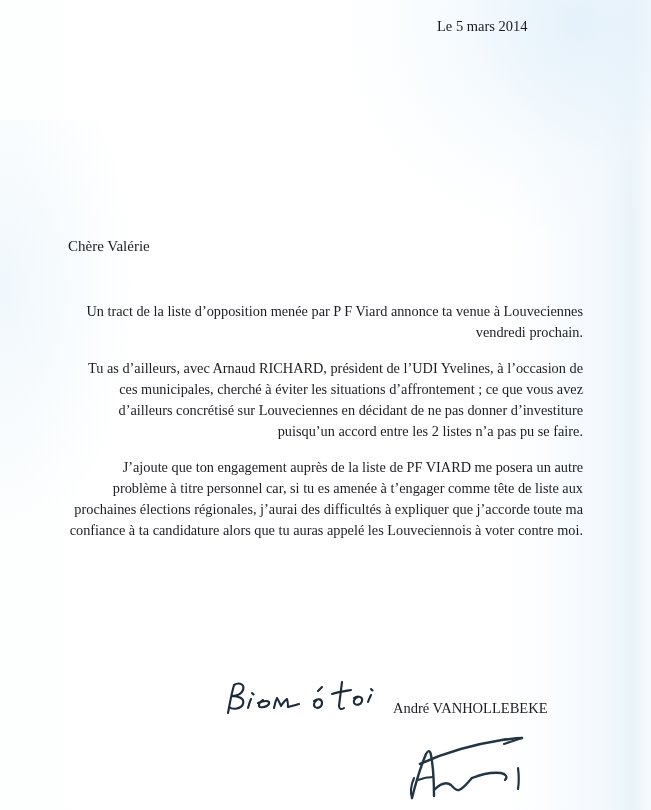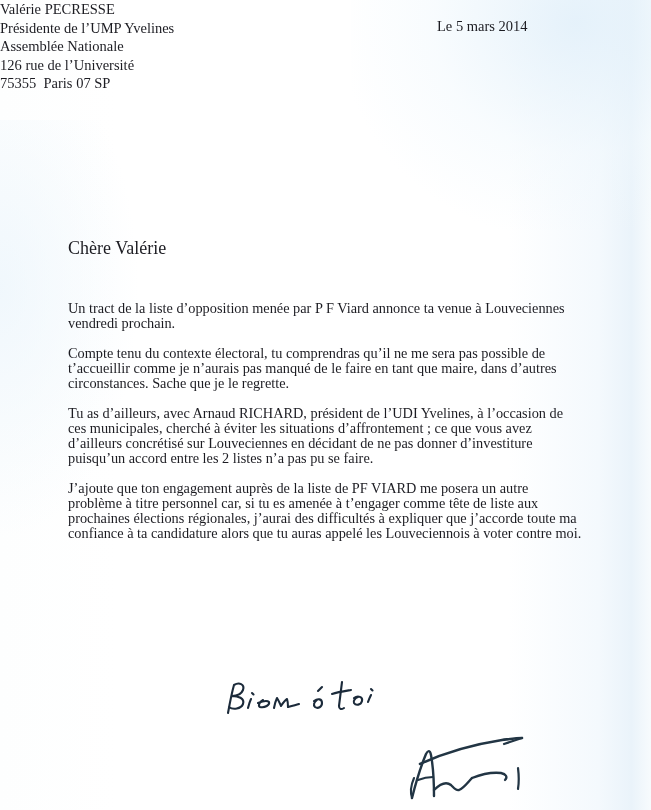--- a/index.html
+++ b/index.html
@@ -70,35 +70,35 @@
     top: 66px;
     font-size: 14.5px;
     line-height: 18.6px;
   }
   #address-block div { white-space: pre; }
 
   
   #salutation {
     left: 68px;
     top: 239px;
-    font-size: 18px;
+    font-size: 15px;
   }
 
   
   #body-copy {
     position: absolute;
     left: 68px;
     top: 301px;
     width: 515px;
     font-size: 14.3px;
   }
   #body-copy p {
     margin: 0 0 15px 0;
-    line-height: 15px;
-    text-align: left;
+    line-height: 21px;
+    text-align: right;
   }
   #body-copy p:last-child { margin-bottom: 12px; }
 
   
   #handwritten-closing {
     position: absolute;
     left: 218px;
     top: 672px;
     width: 170px;
     height: 48px;
@@ -123,33 +123,25 @@
 </head>
 <body>
 
 <div id="page">
 
   <div id="scan-haze"></div>
   <div id="scan-haze-left"></div>
 
   <div class="txt" id="date-line">Le 5 mars 2014</div>
 
-  <div id="address-block">
-    <div>Valérie PECRESSE</div>
-    <div>Présidente de l’UMP Yvelines</div>
-    <div>Assemblée Nationale</div>
-    <div>126 rue de l’Université</div>
-    <div>75355  Paris 07 SP</div>
-  </div>
 
   <div class="txt" id="salutation">Chère Valérie</div>
 
   <div id="body-copy">
     <p>Un tract de la liste d’opposition menée par P F Viard annonce ta venue à Louveciennes vendredi prochain.</p>
-    <p>Compte tenu du contexte électoral, tu comprendras qu’il ne me sera pas possible de t’accueillir comme je n’aurais pas manqué de le faire en tant que maire, dans d’autres circonstances. Sache que je le regrette.</p>
     <p>Tu as d’ailleurs, avec Arnaud RICHARD, président de l’UDI Yvelines, à l’occasion de ces municipales, cherché à éviter les situations d’affrontement ; ce que vous avez d’ailleurs concrétisé sur Louveciennes en décidant de ne pas donner d’investiture puisqu’un accord entre les 2 listes n’a pas pu se faire.</p>
     <p>J’ajoute que ton engagement auprès de la liste de PF VIARD me posera un autre problème à titre personnel car, si tu es amenée à t’engager comme tête de liste aux prochaines élections régionales, j’aurai des difficultés à expliquer que j’accorde toute ma confiance à ta candidature alors que tu auras appelé les Louveciennois à voter contre moi.</p>
   </div>
 
   <div id="handwritten-closing" title="">
     <svg width="170" height="48" viewBox="0 0 170 48" fill="none" xmlns="http://www.w3.org/2000/svg">
       <g stroke="#1b2a3a" stroke-width="2.1" stroke-linecap="round" stroke-linejoin="round" fill="none">
 
         <path d="M10 41 C12 30, 14 20, 16 13 C21 10, 27 12, 25 18 C23 23, 17 24, 14 24 C20 24, 27 26, 25 32 C23 37, 15 38, 11 35"></path>
 
@@ -169,20 +161,21 @@
         <path d="M114 22 C120 20, 127 19, 133 18"></path>
 
         <path d="M136 26 C140 23, 145 25, 144 29 C143 33, 138 34, 136 31 C135 29, 137 26, 140 25"></path>
 
         <path d="M150 30 C151 27, 152 25, 153 23"></path>
         <path d="M153 17 l1.5 1.5"></path>
       </g>
     </svg>
   </div>
 
+  <div class="txt" id="signer-name">André VANHOLLEBEKE</div>
 
   <div id="signature-mark">
     <svg width="190" height="78" viewBox="0 0 190 78" fill="none" xmlns="http://www.w3.org/2000/svg">
       <g stroke="#223544" stroke-linecap="round" stroke-linejoin="round" fill="none">
 
         <path d="M22 36 C48 24, 78 16, 104 12 C112 11, 118 10, 124 10" stroke-width="2.6"></path>
         <path d="M124 10 C118 12, 112 14, 106 16" stroke-width="2.2"></path>
 
         <path d="M14 70 C18 54, 23 38, 28 26 C30 22, 32 22, 33 27 C35 38, 36 54, 36 68" stroke-width="2.4"></path>
         <path d="M20 52 C25 50, 30 49, 35 49" stroke-width="1.9"></path>

